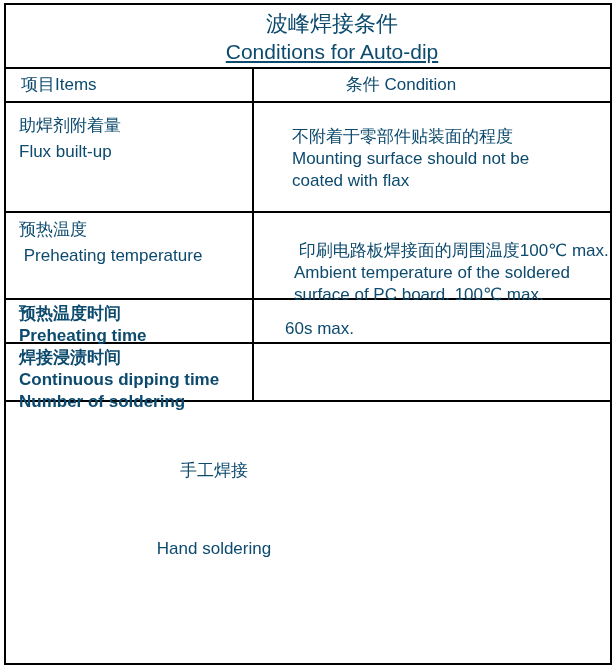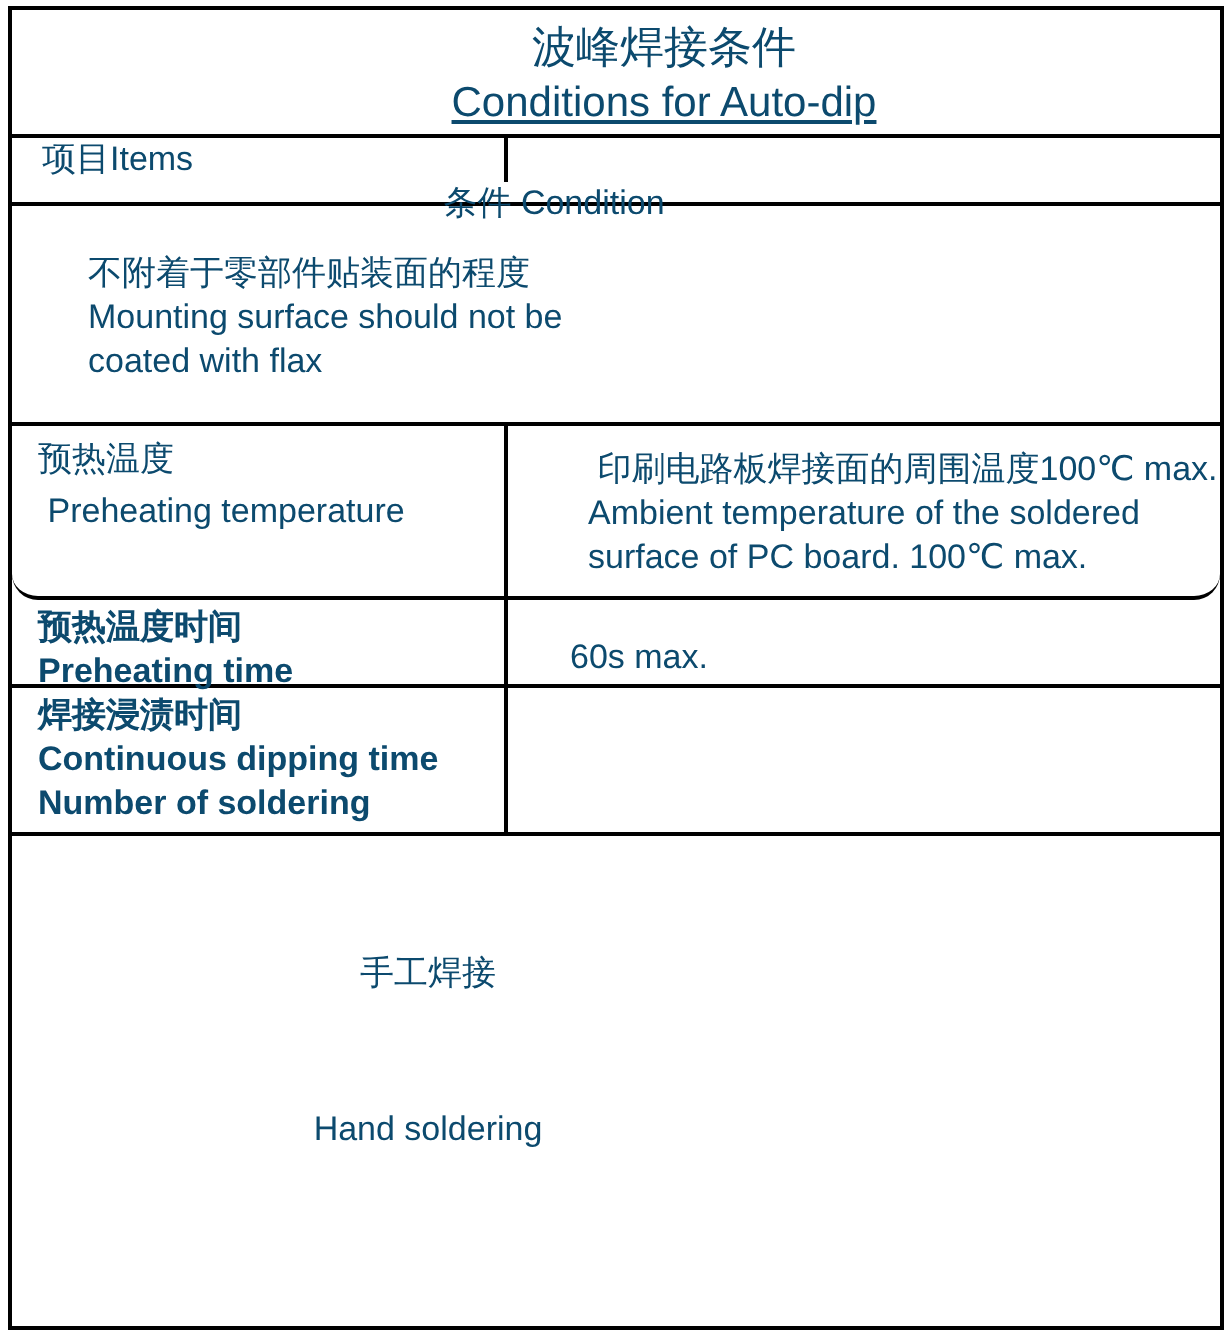--- a/index.html
+++ b/index.html
@@ -16,31 +16,31 @@
   .row{display:flex;box-sizing:border-box;border-bottom:2px solid #000;flex:0 0 auto;}
   .row:last-child{border-bottom:none;}
   .cell{box-sizing:border-box;font-size:17px;line-height:22px;white-space:pre-wrap;}
   .cell.left{width:248px;border-right:2px solid #000;padding-left:13px;}
   .cell.right{flex:1;}
   
   .title-row{height:64px;flex-direction:column;text-align:center;padding-top:5px;padding-left:48px;}
   .title-zh{font-size:22px;line-height:28px;font-family:"Liberation Serif","DejaVu Serif",serif;}
   .title-en{font-size:21px;line-height:28px;text-decoration:underline;}
   
-  .header-row{height:34px;flex-direction:column;}
+  .header-row{height:34px;}
   .header-row .left{display:flex;align-items:center;padding-left:15px;font-size:17px;}
   .header-row .right{display:flex;align-items:center;justify-content:center;padding-right:62px;font-size:17px;}
   
-  .r1{height:110px;} .r2{height:87px;border-radius:13px;} .r3{height:44px;} .r4{height:43px;} .r5{height:74px;gap:24px;}
+  .r1{height:110px;} .r2{height:87px;} .r3{height:44px;} .r4{height:43px;} .r5{height:58px;gap:24px;}
   .lh26{line-height:26px;}
   .r1 .left{padding-top:10px;}
   .r2 .left{padding-top:4px;}
   .r3 .left,.r4 .left,.r5 .left{padding-top:3px;font-weight:bold;}
   .r1 .right{padding-top:23px;padding-left:38px;}
-  .r2 .right{padding-top:11px;padding-left:40px;}
+  .r2 .right{padding-top:27px;padding-left:40px;}
   .r3 .right{padding-top:18px;padding-left:31px;}
   .r4 .right{padding-top:17px;padding-left:31px;}
   .r5 .right{padding-top:24px;padding-left:33px;}
   
   .hand{flex:1;display:block;padding-top:4px;}
   .hs-head{width:416px;text-align:center;font-size:17px;line-height:26px;white-space:pre-wrap;}
 </style>
 </head>
 <body>
 
@@ -51,20 +51,22 @@
       <div class="title-zh">波峰焊接条件</div>
       <div class="title-en">Conditions for Auto-dip</div>
     </div>
 
     <div class="row header-row">
       <div class="cell left">项目Items</div>
       <div class="cell right">条件 Condition</div>
     </div>
 
     <div class="row r1">
+      <div class="cell left lh26">助焊剂附着量
+Flux built-up</div>
       <div class="cell right">不附着于零部件贴装面的程度
 Mounting surface should not be
 coated with flax</div>
     </div>
 
     <div class="row r2">
       <div class="cell left lh26">预热温度
  Preheating temperature</div>
       <div class="cell right"> 印刷电路板焊接面的周围温度100℃ max.
 Ambient temperature of the soldered

